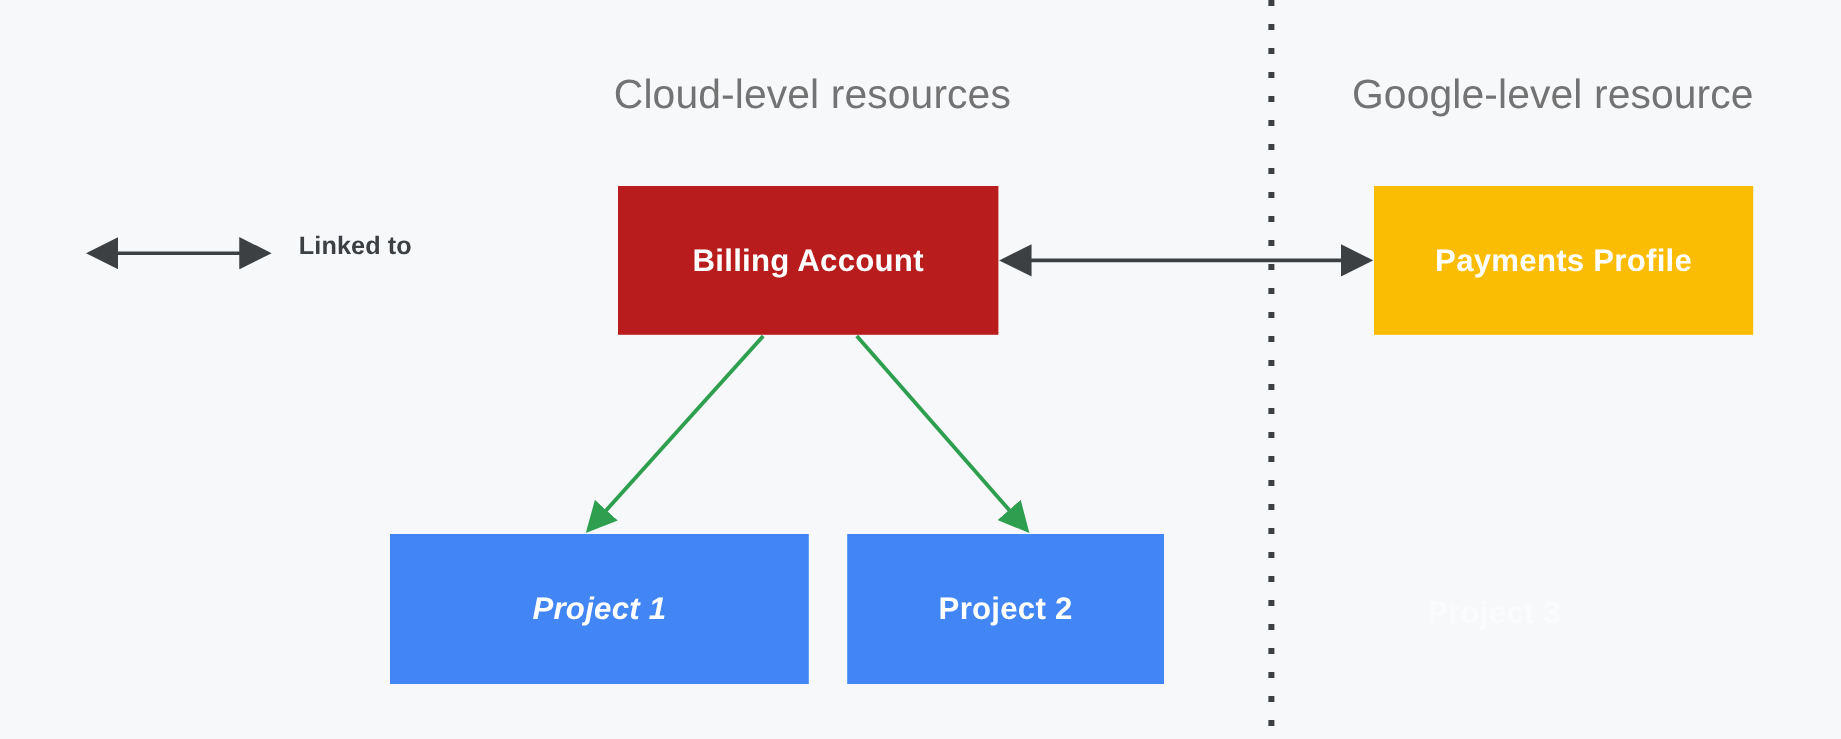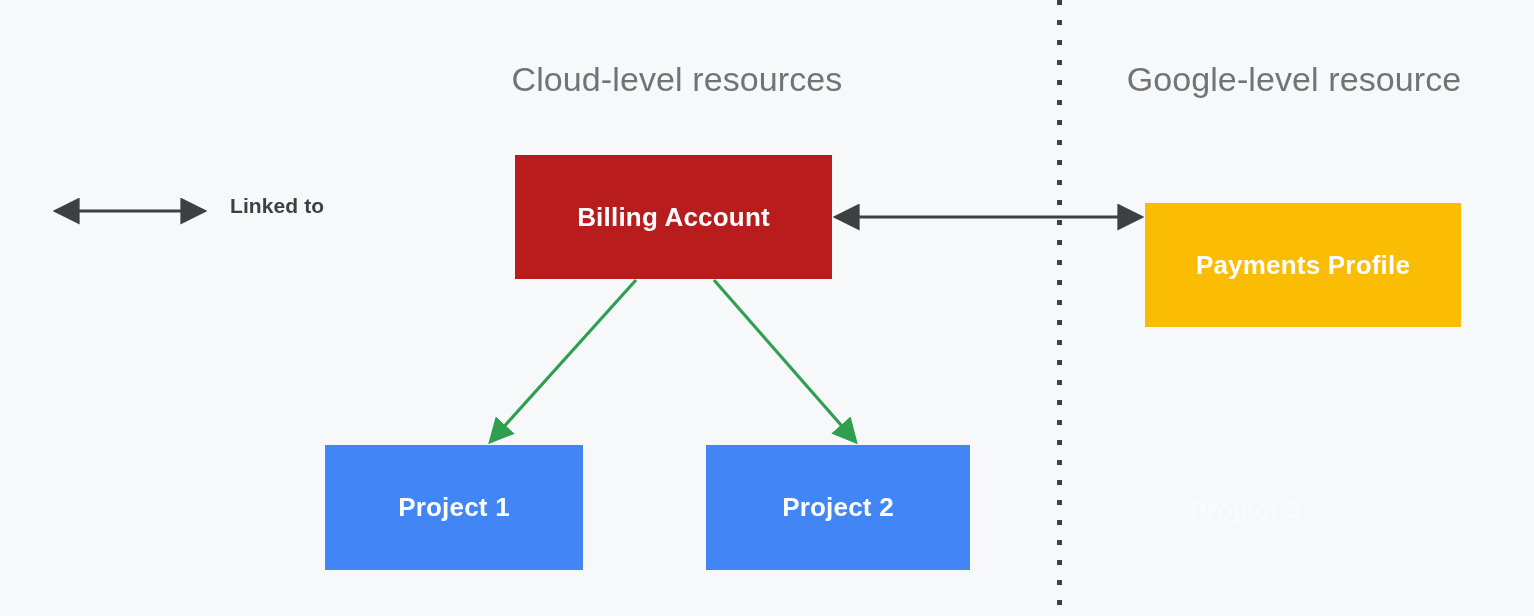--- a/index.html
+++ b/index.html
@@ -55,26 +55,26 @@
   }
   #node-billing-account {
     left: 515px; top: 155px;
     width: 317px; height: 124px;
     background: #b91c1c;
   }
   #node-payments-profile {
     left: 1145px; top: 155px;
     width: 316px; height: 124px;
     background: #FBBC04;
-    margin-top: 48px;
   }
   #node-project-1 {
     left: 325px; top: 445px;
-    width: 258px; height: 125px;
+    width: 349px; height: 125px;
     background: #4285F4;
+    font-style: italic;
   }
   #node-project-2 {
     left: 706px; top: 445px;
     width: 264px; height: 125px;
     background: #4285F4;
   }
   #node-project-3 {
     left: 1245px; top: 488px;
     width: 0; height: 44px;
     background: transparent;
@@ -90,21 +90,21 @@
     top: 0;
     width: 5px;
     height: 616px;
     background-image: linear-gradient(to bottom, #3C4043 0px, #3C4043 5px, rgba(0,0,0,0) 5px, rgba(0,0,0,0) 20px);
     background-size: 5px 20px;
     background-repeat: repeat-y;
   }
 
   .legend {
     position: absolute;
-    left: 34px;
+    left: 53px;
     top: 188px;
     width: 360px;
   }
   .legend-row {
     position: relative;
     height: 54px;
   }
   .legend-glyph {
     position: absolute;
     left: 8px;

